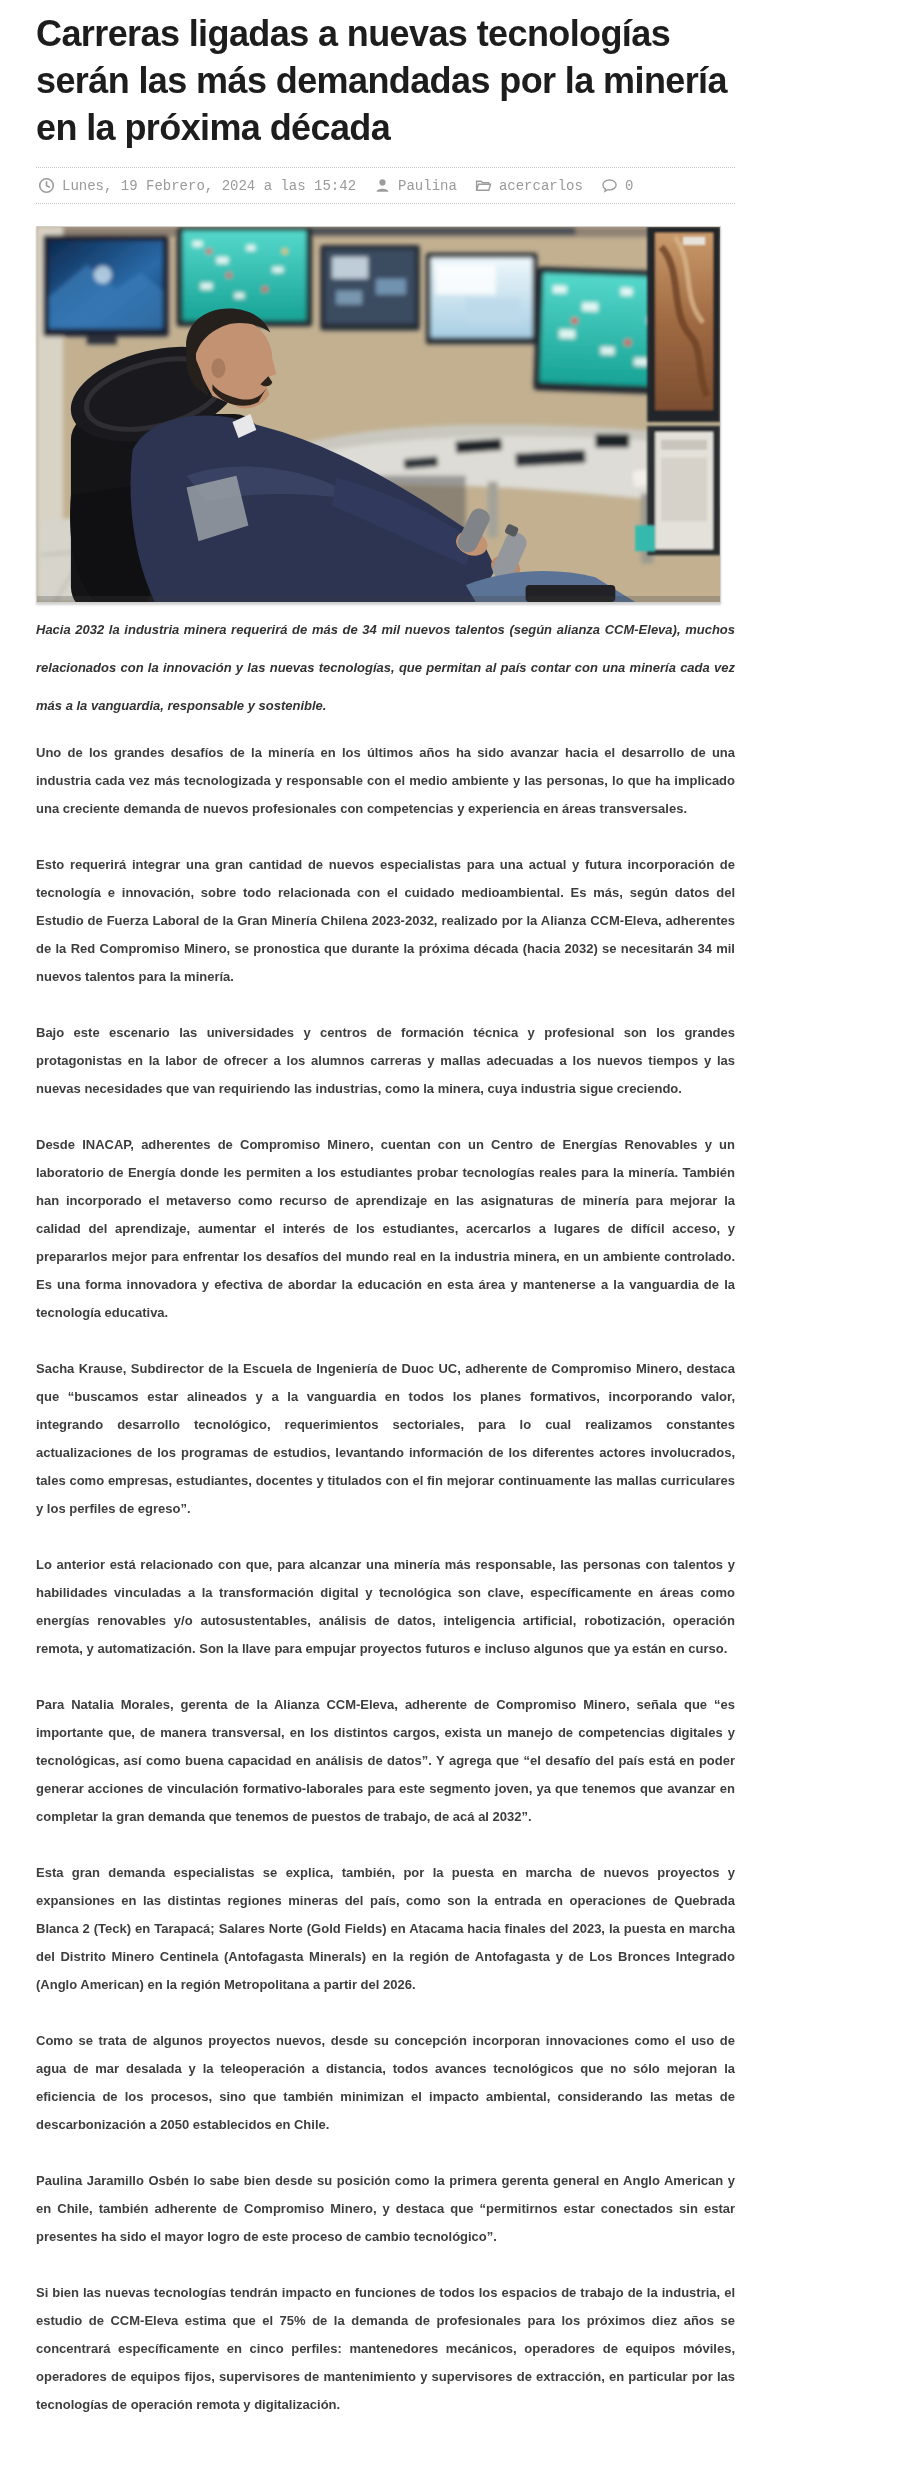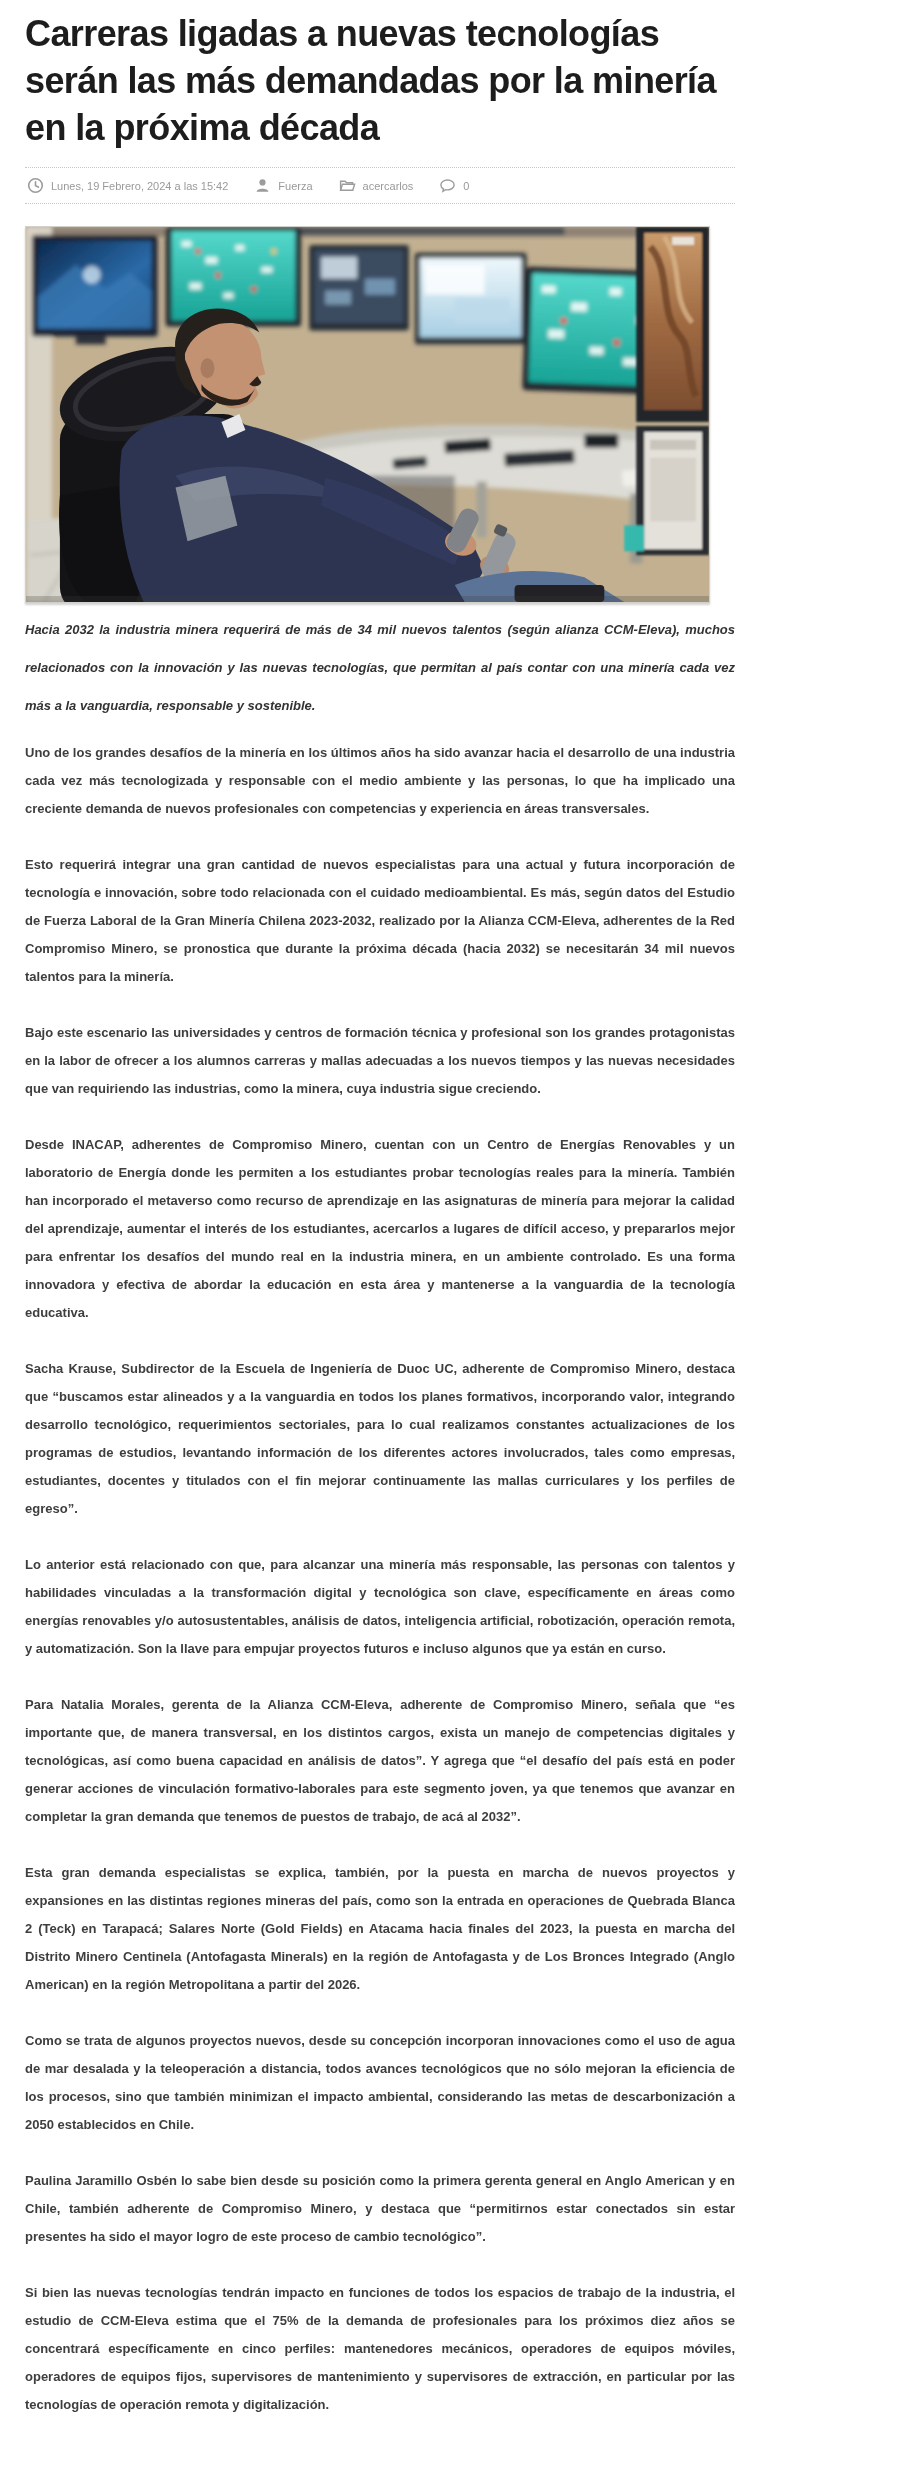--- a/index.html
+++ b/index.html
@@ -1,27 +1,27 @@
 <!DOCTYPE html>
 <html lang="es"><head>
 <meta charset="utf-8">
 <style>
   html,body { margin:0; padding:0; background:#ffffff; }
   body { font-family:"Liberation Sans", sans-serif; color:#3e3e3e; }
-  .page { width:760px; box-sizing:border-box; padding:10px 25px 28px 25px; }
+  .page { width:760px; box-sizing:border-box; padding:10px 25px 28px 36px; }
 
   h1.page-title {
     margin:0 0 16px 0;
     font-size:36px; line-height:47px; font-weight:700;
     letter-spacing:-0.6px; color:#1d1d1d;
   }
 
   .rule { border:none; border-top:1px dotted #c6c6c6; margin:0; height:0; }
 
-  .meta { display:flex; align-items:center; gap:26px; padding:9px 2px; color:#9a9a9a; font-size:11px; }
+  .meta { display:flex; align-items:center; gap:18px; padding:9px 2px; color:#9a9a9a; font-size:14px;font-family:Liberation Mono, monospace; }
   .meta-item { display:flex; align-items:center; gap:7px; }
   .meta-item svg { width:17px; height:17px; display:block; }
 
   .article { margin-top:22px; font-size:13px; line-height:28px; text-align:justify; color:#3e3e3e; }
 
   .figure {
     float:left; width:685px; height:377px; margin:0 13px 8px 0;
     border:1px solid #d2d0cb; box-sizing:border-box; background:#c2b091;
     box-shadow:0 2px 2px rgba(0,0,0,0.18);
   }
@@ -56,21 +56,21 @@
       <span>Lunes, 19 Febrero, 2024 a las 15:42</span>
     </span>
 
     <span class="meta-item">
       <span>
         <svg viewBox="0 0 17 17">
           <circle cx="8.5" cy="5.4" r="3.1" fill="#9c9c9c"></circle>
           <path d="M2.6 14.8 C2.6 10.6 14.4 10.6 14.4 14.8 Z" fill="#9c9c9c"></path>
         </svg>
       </span>
-      <span>Fuerza</span>
+      <span>Paulina</span>
     </span>
 
     <span class="meta-item">
       <span>
         <svg viewBox="0 0 17 17" fill="none" stroke="#9c9c9c" stroke-width="1.4">
           <path d="M1.6 13.3 V4.2 H6.1 L7.6 5.8 H13.6 V7.2"></path>
           <path d="M1.6 13.3 L3.4 7.2 H15.6 L13.8 13.3 Z"></path>
         </svg>
       </span>
       <span>acercarlos</span>

